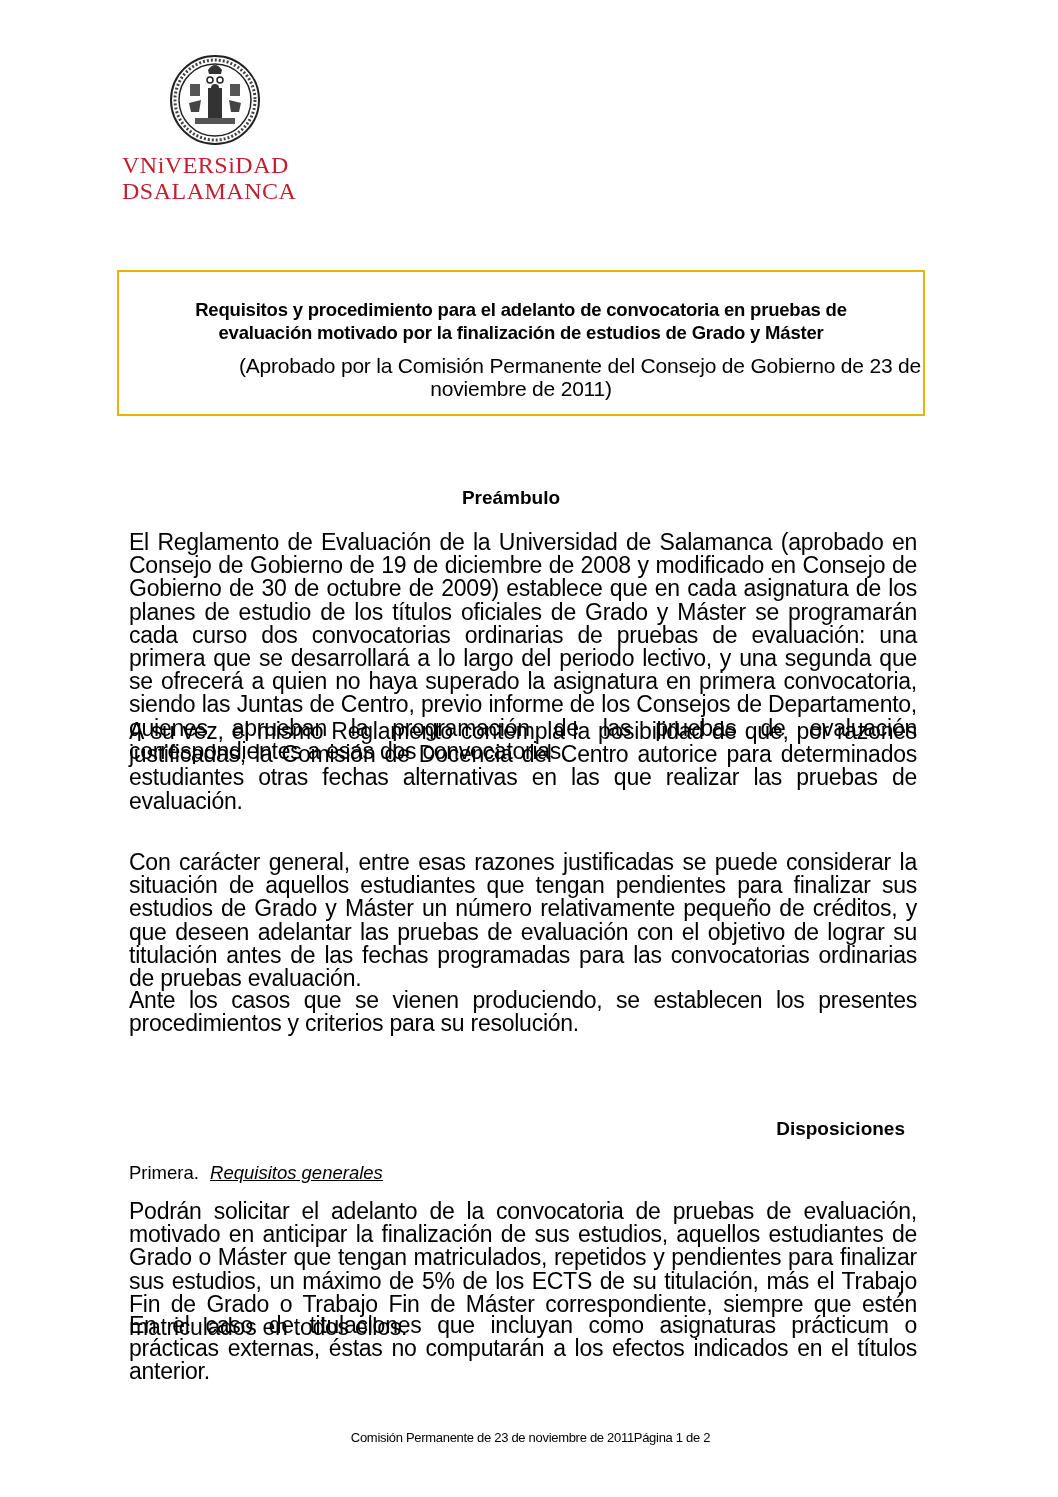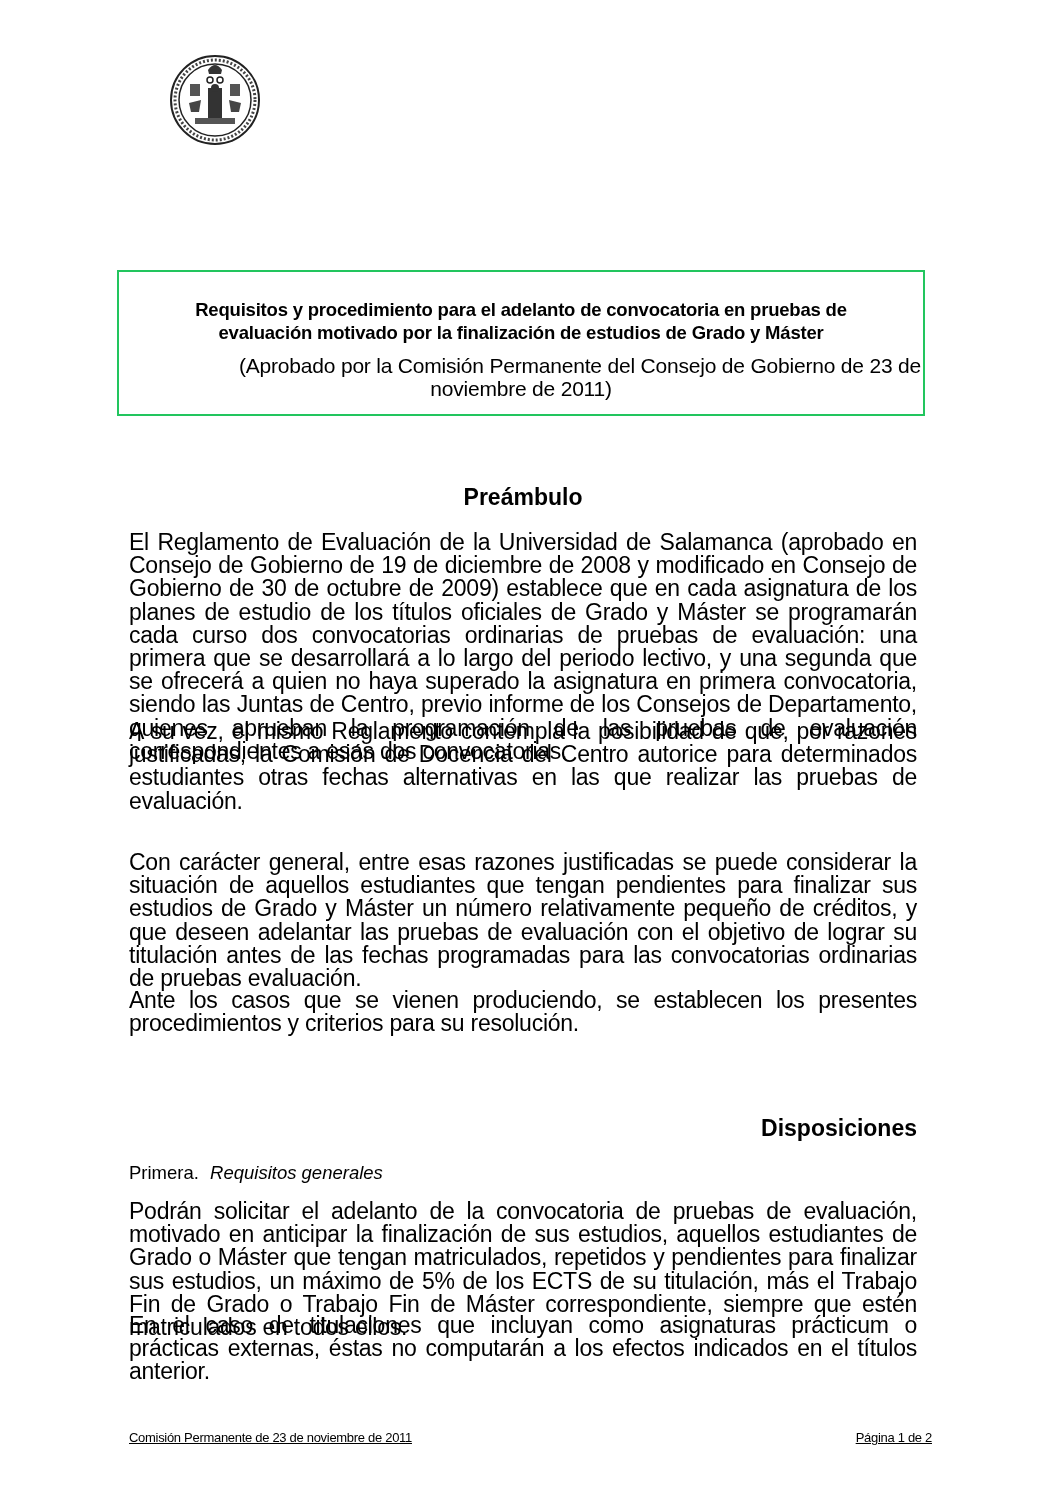--- a/index.html
+++ b/index.html
@@ -39,21 +39,21 @@
       line-height: 26px;
       letter-spacing: 0.5px;
       white-space: nowrap;
     }
     .title-box {
       position: absolute;
       left: 117px;
       top: 270px;
       width: 808px;
       height: 146px;
-      border: 2px solid #22c55e;
+      border: 2px solid #eab308;
       box-sizing: border-box;
     }
     .title-main {
       position: absolute;
       left: 0;
       right: 0;
       top: 26px;
       text-align: center;
       font-weight: bold;
       font-size: 18.5px;
@@ -74,25 +74,25 @@
       display: block;
       padding-left: 120px;
       text-align: left;
     }
     .title-sub .line2 {
       display: block;
       text-align: center;
     }
     .section-heading {
       position: absolute;
-      left: 129px;
+      left: 117px;
       width: 788px;
       text-align: center;
       font-weight: bold;
-      font-size: 23px;
+      font-size: 19px;
       line-height: 23px;
     }
     .para {
       position: absolute;
       left: 129px;
       width: 788px;
       font-size: 23px;
       line-height: 23.2px;
       text-align: justify;
       letter-spacing: -0.25px;
@@ -103,32 +103,32 @@
       left: 129px;
       font-size: 18.5px;
       line-height: 23px;
     }
     .sub-heading .label {
       font-weight: normal;
     }
     .sub-heading .desc {
       font-style: italic;
       margin-left: 6px;
+      text-decoration: underline;
     }
     .footer {
       position: absolute;
       left: 129px;
       width: 803px;
       top: 1430px;
       font-size: 13px;
       line-height: 16px;
       display: flex;
-      justify-content: space-between;
+      justify-content: center;
       letter-spacing: -0.3px;
-      text-decoration: underline;
     }
   </style>
 </head>
 <body>
 
 <div class="logo">
   <svg class="seal" viewBox="0 0 100 100">
     <circle cx="50" cy="52" r="44" fill="none" stroke="#222" stroke-width="2"></circle>
     <circle cx="50" cy="52" r="36" fill="none" stroke="#222" stroke-width="1.5"></circle>
     <circle cx="50" cy="52" r="40" fill="none" stroke="#444" stroke-width="3" stroke-dasharray="2 2"></circle>
@@ -140,20 +140,24 @@
 
     <rect x="43" y="40" width="14" height="34" fill="#333"></rect>
     <circle cx="50" cy="40" r="4" fill="#333"></circle>
 
     <rect x="25" y="36" width="10" height="12" fill="#555"></rect>
     <rect x="65" y="36" width="10" height="12" fill="#555"></rect>
     <path d="M24 55 L36 52 L34 64 L26 64 Z" fill="#444"></path>
     <path d="M64 52 L76 55 L74 64 L66 64 Z" fill="#444"></path>
     <rect x="30" y="70" width="40" height="6" fill="#555"></rect>
   </svg>
+  <div class="logo-text">
+    <div>VNiVERSiDAD</div>
+    <div>DSALAMANCA</div>
+  </div>
 </div>
 
 <div class="title-box">
   <div class="title-main">
     <div>Requisitos y procedimiento para el adelanto de convocatoria en pruebas de</div>
     <div>evaluación motivado por la finalización de estudios de Grado y Máster</div>
   </div>
   <div class="title-sub">
     <span class="line1">(Aprobado por la Comisión Permanente del Consejo de Gobierno de 23 de</span>
     <span class="line2">noviembre de 2011)</span>

